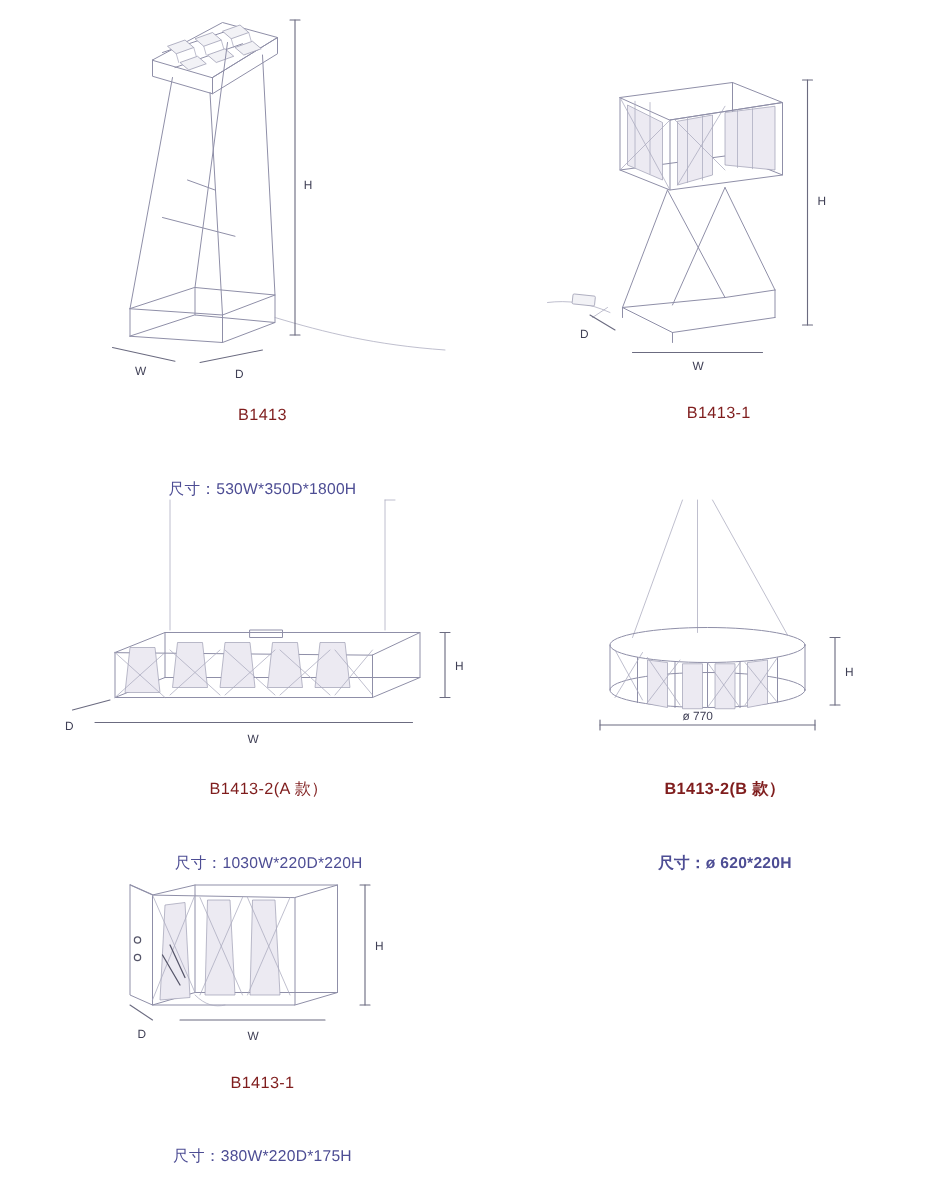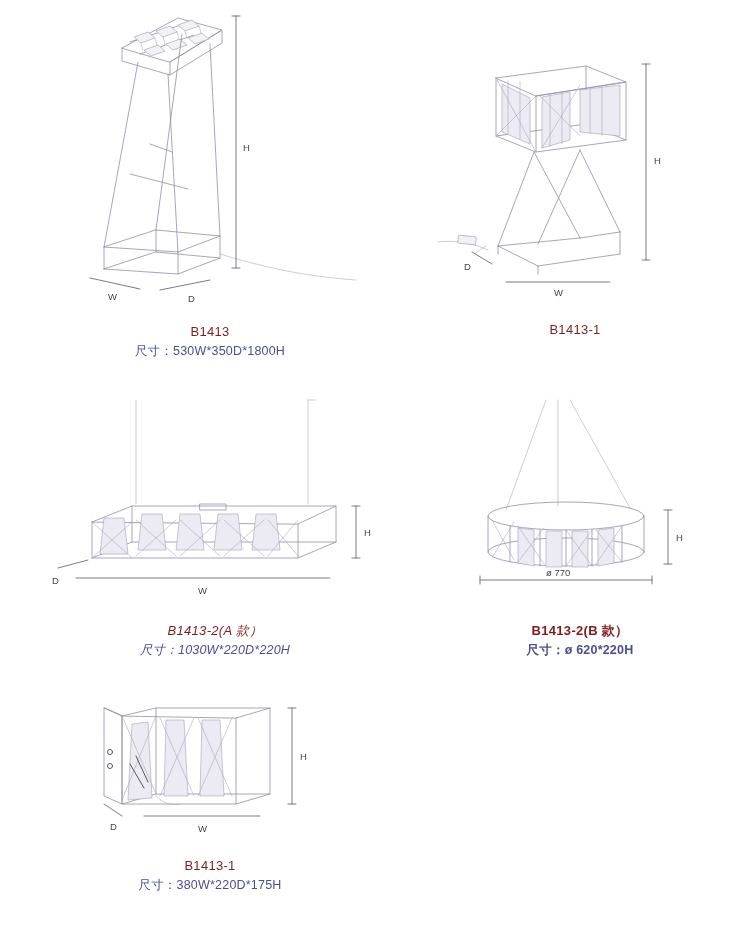--- a/index.html
+++ b/index.html
@@ -33,20 +33,21 @@
   }
   .cap-name {
     font-size: 13px;
     color: #7f1d1d;
     letter-spacing: 0.3px;
   }
   .cap-size {
     font-size: 12.5px;
     color: #4d4d94;
     letter-spacing: 0.2px;
+    margin-top: 40px;
   }
   svg {
     display: block;
     overflow: visible;
   }
   .ln {
     fill: none;
     stroke: #8f8fa8;
     stroke-width: 0.8;
     stroke-linecap: round;
@@ -285,21 +286,21 @@
           <path d="M36 178 L290 178"></path>
         </g>
         <text class="dim-label" x="158" y="194">W</text>
 
         <g class="dim">
           <path d="M18 168 L48 160"></path>
         </g>
         <text class="dim-label" x="12" y="184">D</text>
       </svg>
     </div>
-    <div class="captions" style="margin-top:6px;font-style:italic;">
+    <div class="captions" style="margin-top:6px;">
       <div class="cap-name">B1413-2(A 款）</div>
       <div class="cap-size">尺寸：1030W*220D*220H</div>
     </div>
   </div>
 
   <div class="item" style="left:440px; top:400px; width:280px;">
     <div class="drawing">
       <svg width="280" height="215" viewBox="0 0 280 215">
 
         <g class="ln-thin">

